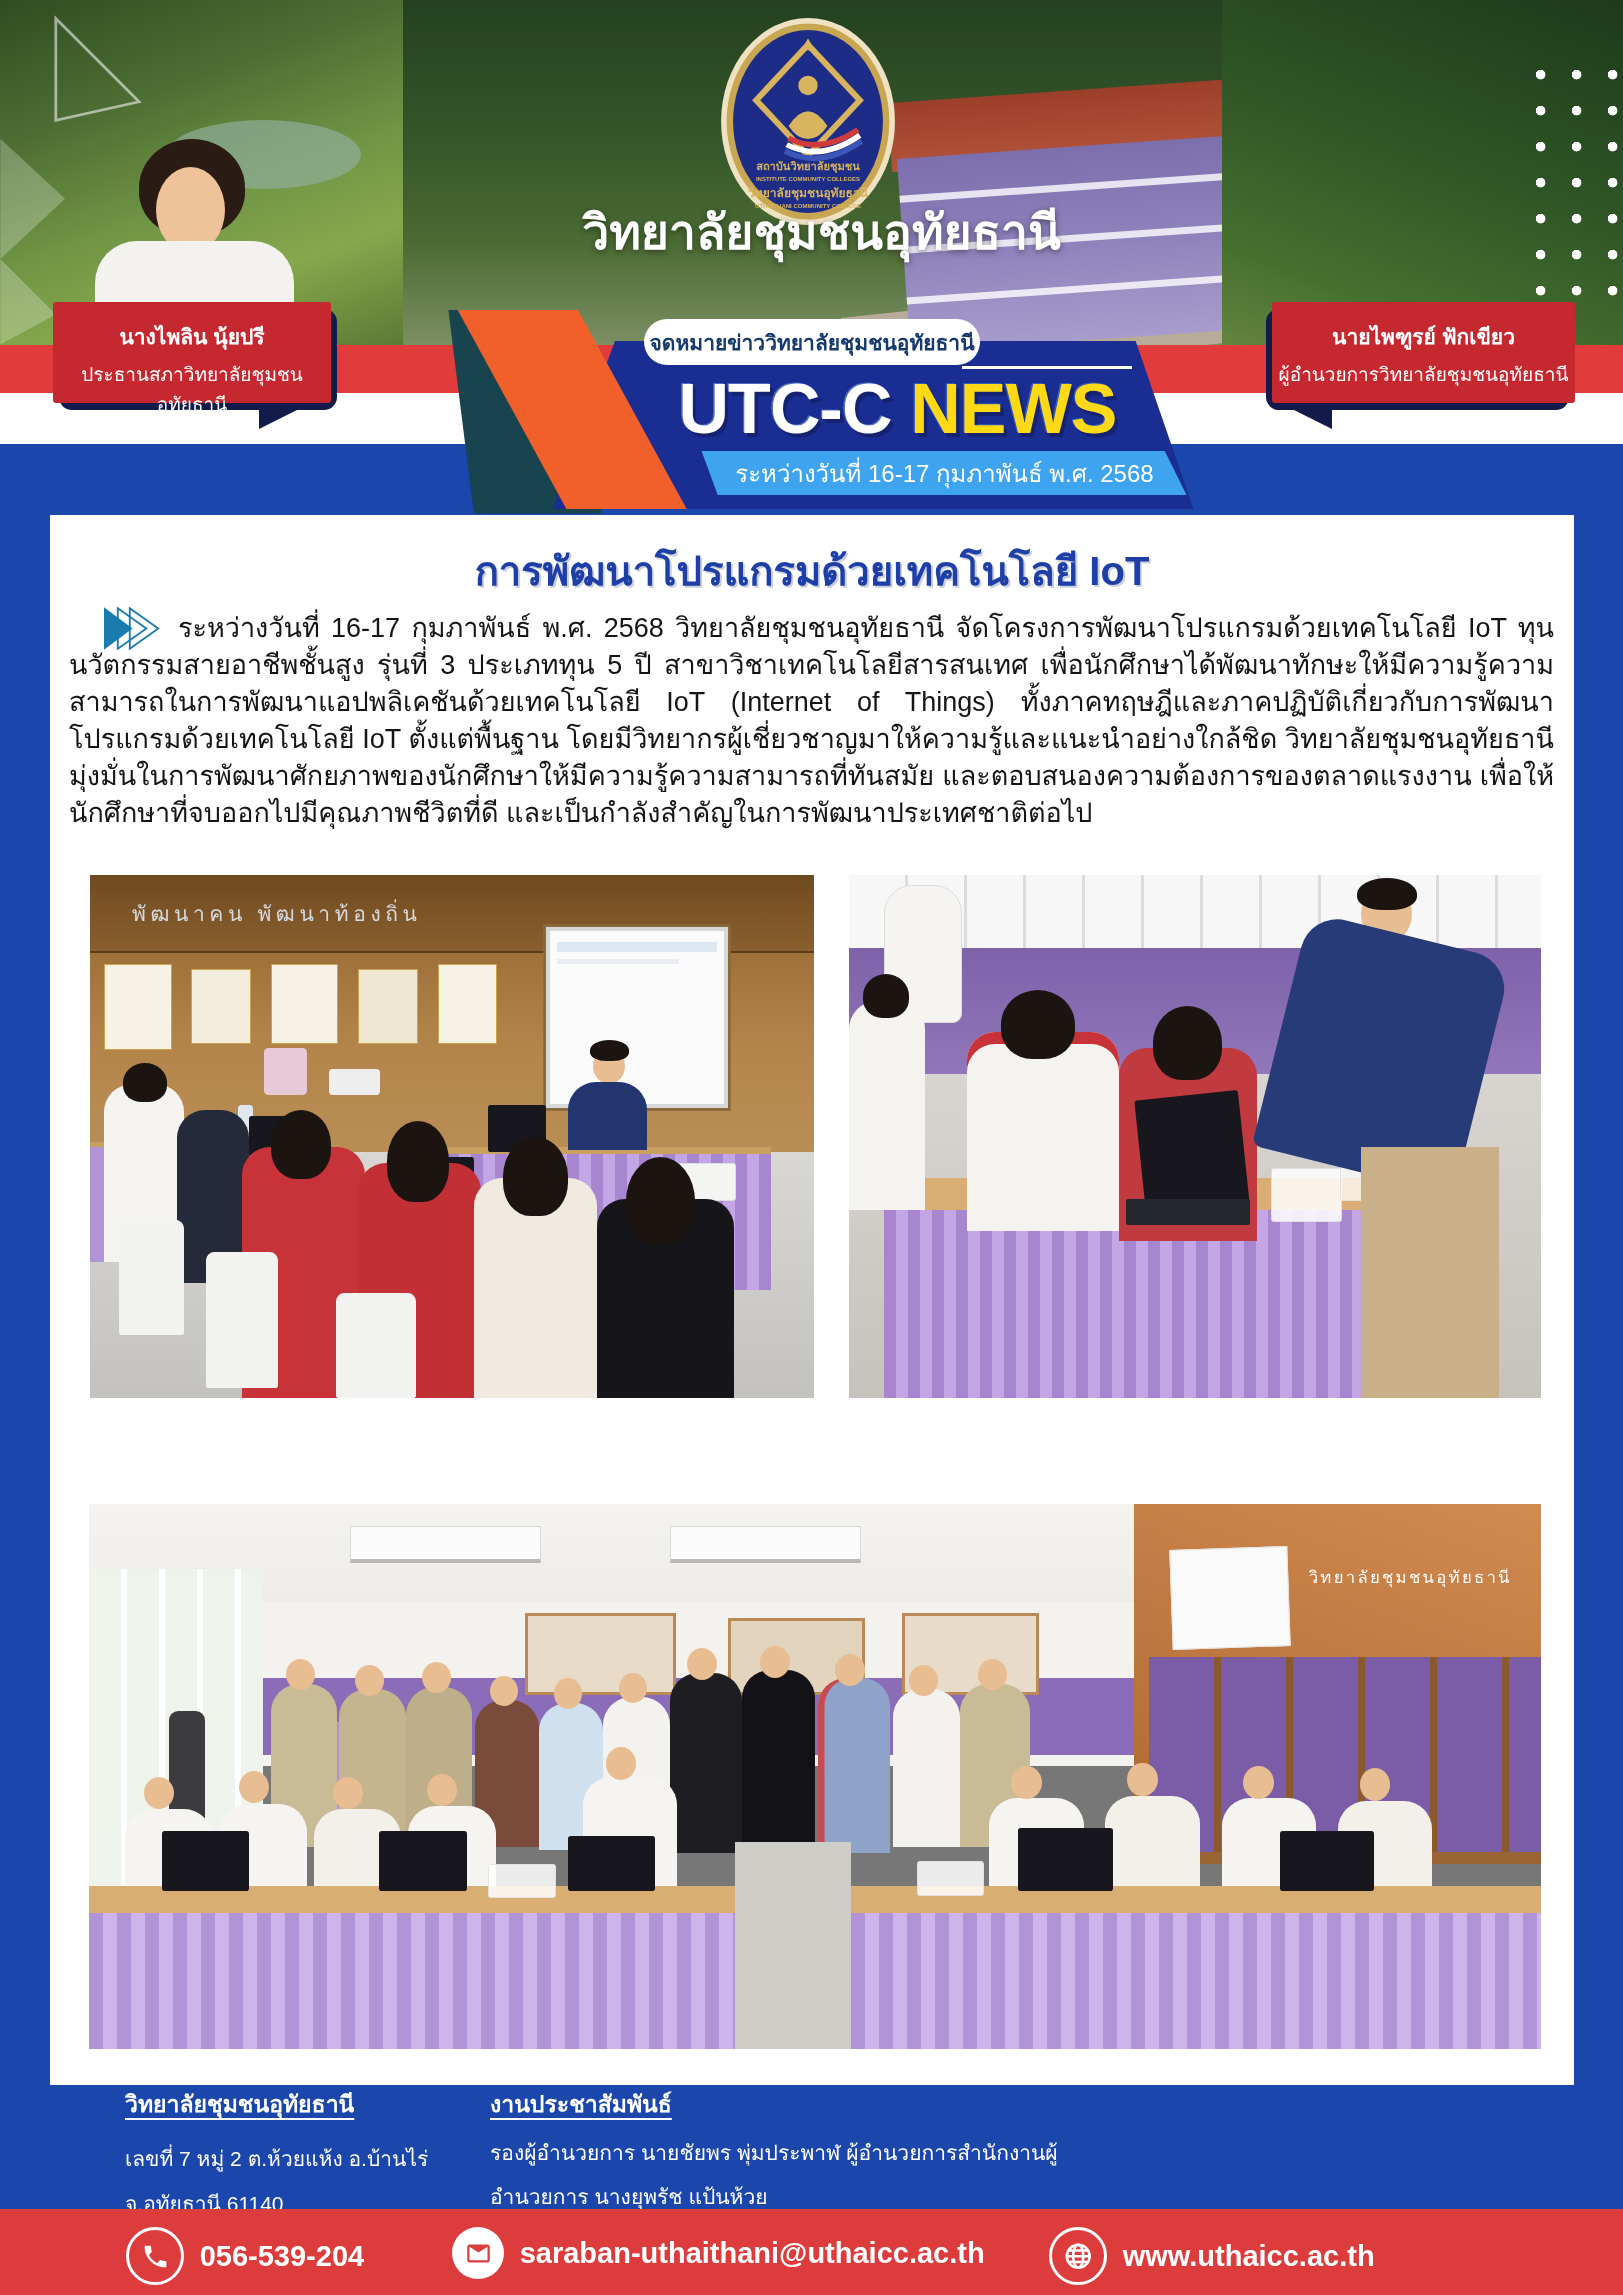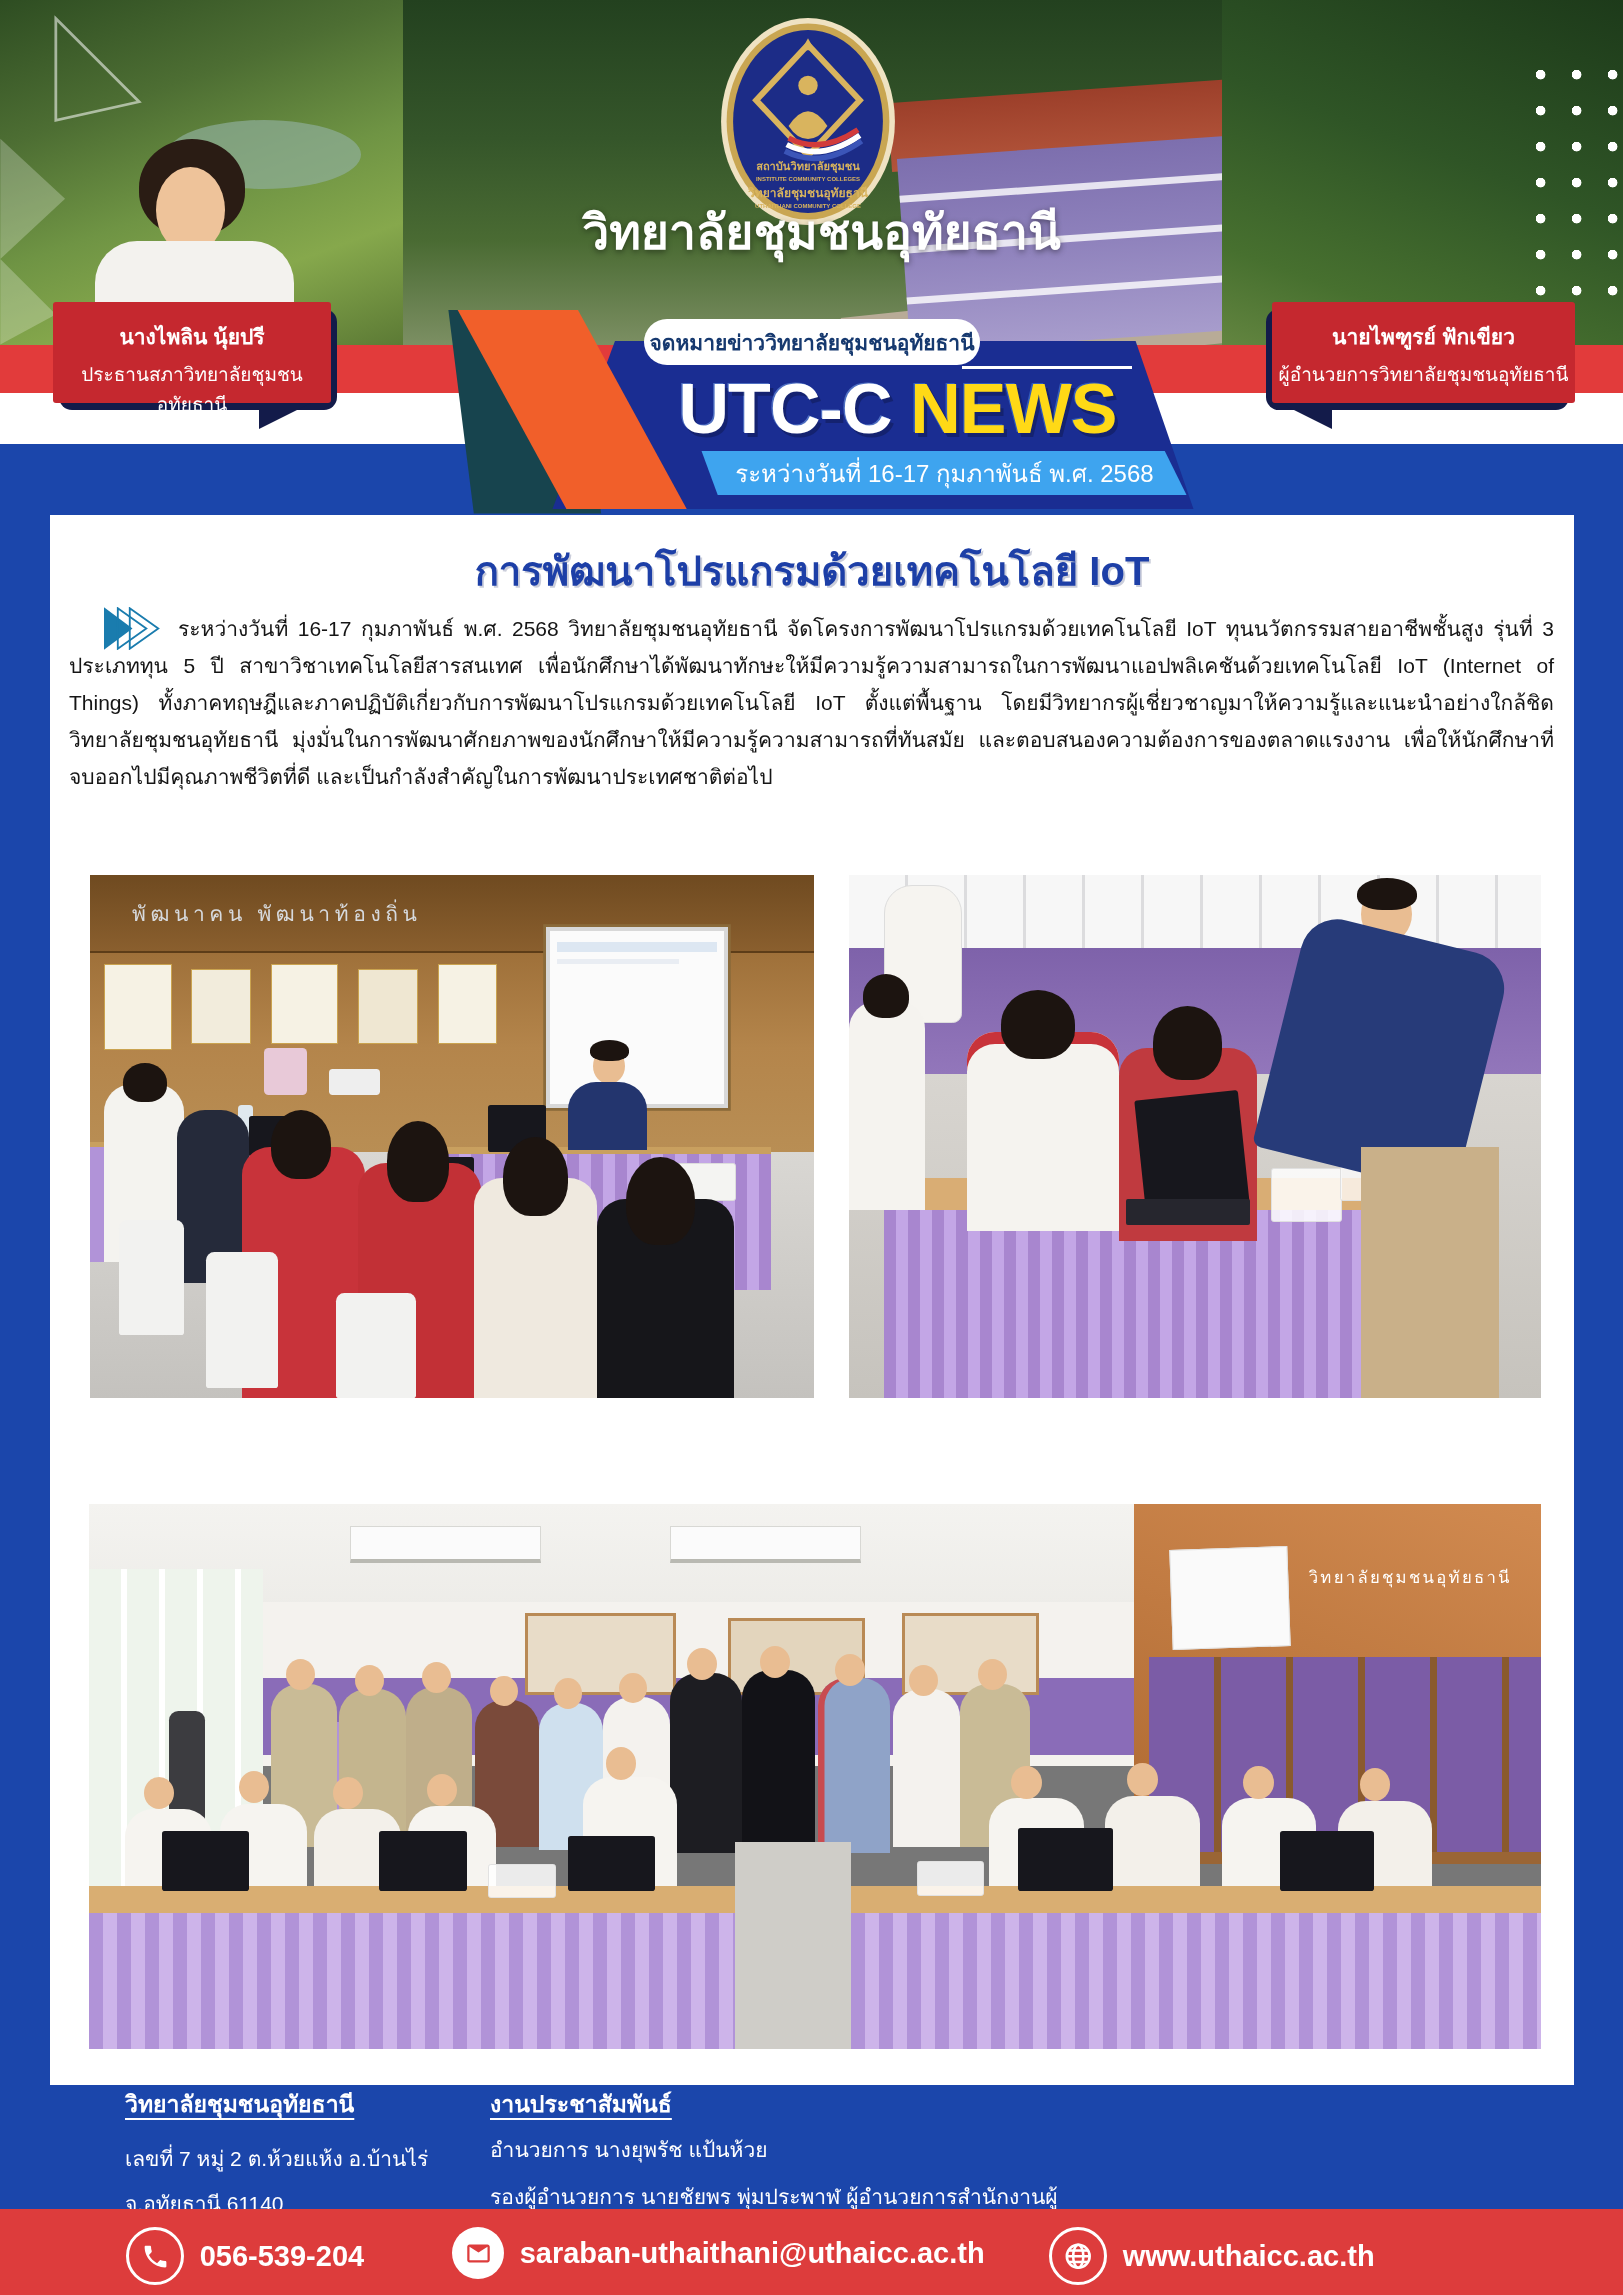--- a/index.html
+++ b/index.html
@@ -52,21 +52,21 @@
         font-size:70px;font-weight:800;letter-spacing:-0.9px;white-space:nowrap;}
   .brand .utcc{color:#ffffff;text-shadow:3.2px 3.7px 0 rgba(13,22,70,.45),-1.4px -1.4px 0 rgba(130,175,240,.5);}
   .brand .news{color:#ffd916;text-shadow:3.2px 3.7px 0 rgba(13,22,70,.45),-1.4px -1.4px 0 rgba(70,130,220,.55);}
   .brand-line{left:962px;top:366px;width:170px;height:2.8px;background:#ffffff;}
   .date-band{left:702px;top:451px;width:485px;height:44px;display:flex;align-items:center;justify-content:center;
         color:#ffffff;font-size:24px;}
   
   .card{left:50px;top:515px;width:1524px;height:1570px;background:#ffffff;}
   .headline{left:139px;top:539px;width:1346px;text-align:center;color:#1d3fa7;font-size:40px;font-weight:800;
         text-shadow:1.9px 2.3px 0 rgba(20,30,90,.22);}
-  .body-text{left:69px;top:610px;width:1485px;font-size:21px;line-height:37px;color:#151515;
+  .body-text{left:69px;top:610px;width:1485px;font-size:27px;line-height:37px;color:#151515;
         text-align:justify;text-indent:109px;margin:0;}
   
   .photo{overflow:hidden;background:#777;}
   .pleats-dark{background:repeating-linear-gradient(90deg,#a886cf 0 12px,#c3a6e6 12px 24px);}
   .pleats-light{background:repeating-linear-gradient(90deg,#b193d8 0 14px,#cdb4ea 14px 28px);}
   .laptop-screen{background:#17171d;border-radius:2.8px;}
   .laptop-base{background:#26262e;border-radius:1.9px;}
   .head{background:#e9bd92;border-radius:50%;}
   .hair{background:#1c1410;border-radius:50% 50% 42% 42%;}
   .person{border-radius:28px 28px 0 0;}
@@ -319,22 +319,22 @@
     <div class="abs" style="left:57%;top:65.5%;width:4.5%;height:6%;background:rgba(255,255,255,.85);border:1.4px solid #e2e2e2;border-radius:2.8px"></div>
   </div>
 
   <div class="abs" style="left:125px;top:2086px">
     <div class="foot-h">วิทยาลัยชุมชนอุทัยธานี</div>
     <div class="foot-l" style="margin-top:20px">เลขที่ 7 หมู่ 2 ต.ห้วยแห้ง อ.บ้านไร่</div>
     <div class="foot-l" style="margin-top:12px">จ.อุทัยธานี 61140</div>
   </div>
   <div class="abs" style="left:490px;top:2086px">
     <div class="foot-h">งานประชาสัมพันธ์</div>
+    <div class="foot-l" style="margin-top:14px">รองผู้อำนวยการ นายชัยพร พุ่มประพาฬ  ผู้อำนวยการสำนักงานผู้</div>
     <div class="foot-l" style="margin-top:11px">อำนวยการ นางยุพรัช แป้นห้วย</div>
-    <div class="foot-l" style="margin-top:14px">รองผู้อำนวยการ นายชัยพร พุ่มประพาฬ  ผู้อำนวยการสำนักงานผู้</div>
     <div class="foot-l" style="margin-top:11px">หัวหน้างานประชาสัมพันธ์ นายเสมอ จันทร</div>
   </div>
 
   <div class="abs redbar"></div>
   <div class="abs contact" style="left:126px;top:2227px">
     <div class="cir cir-ring">
       <svg width="29" height="29" viewBox="0 0 24 24">
           <path fill="#ffffff" d="M6.6 10.8c1.5 2.9 3.8 5.2 6.7 6.7l2.2-2.2c.3-.3.7-.4 1-.2 1.1.4 2.3.6 3.5.6.6 0 1 .4 1 1V20c0 .6-.4 1-1 1C10.6 21 3 13.4 3 4c0-.6.4-1 1-1h3.3c.6 0 1 .4 1 1 0 1.2.2 2.4.6 3.5.1.3 0 .7-.2 1l-2.1 2.3z"></path>
         </svg>
     </div>

